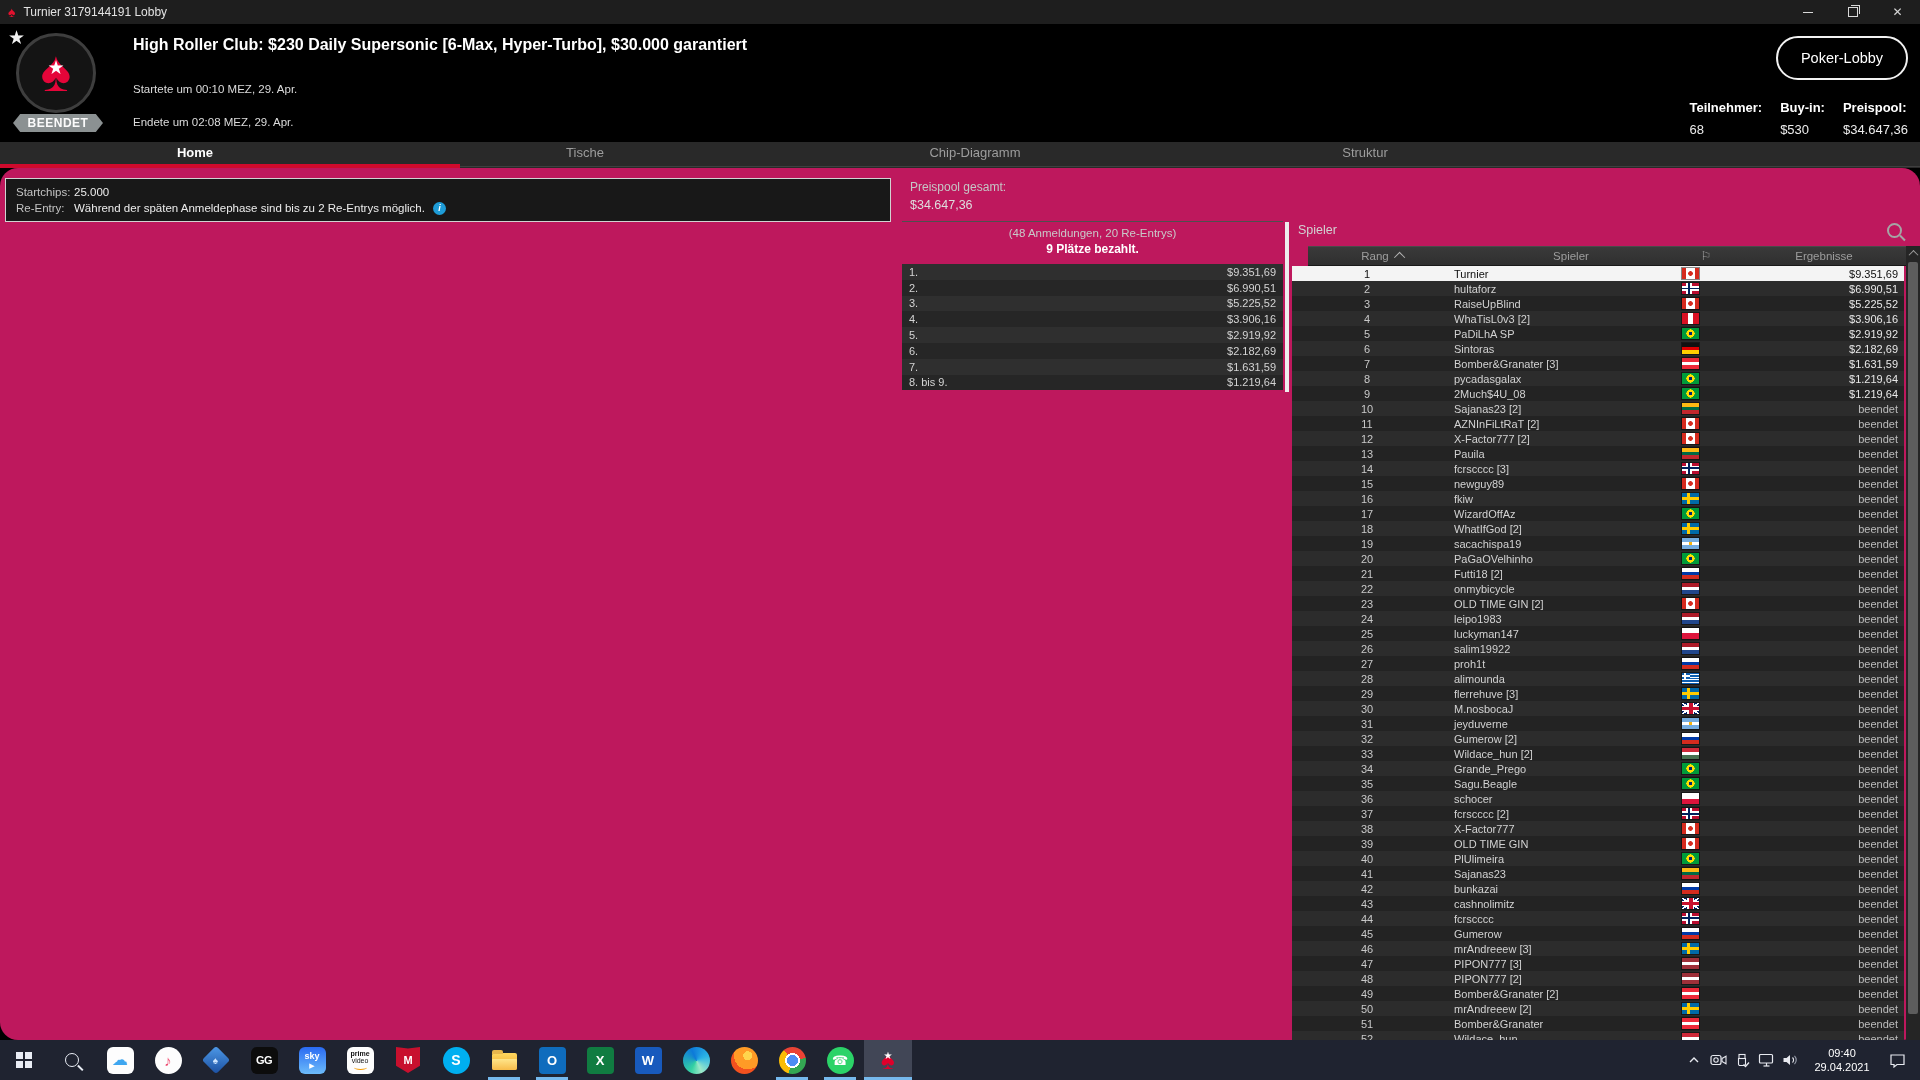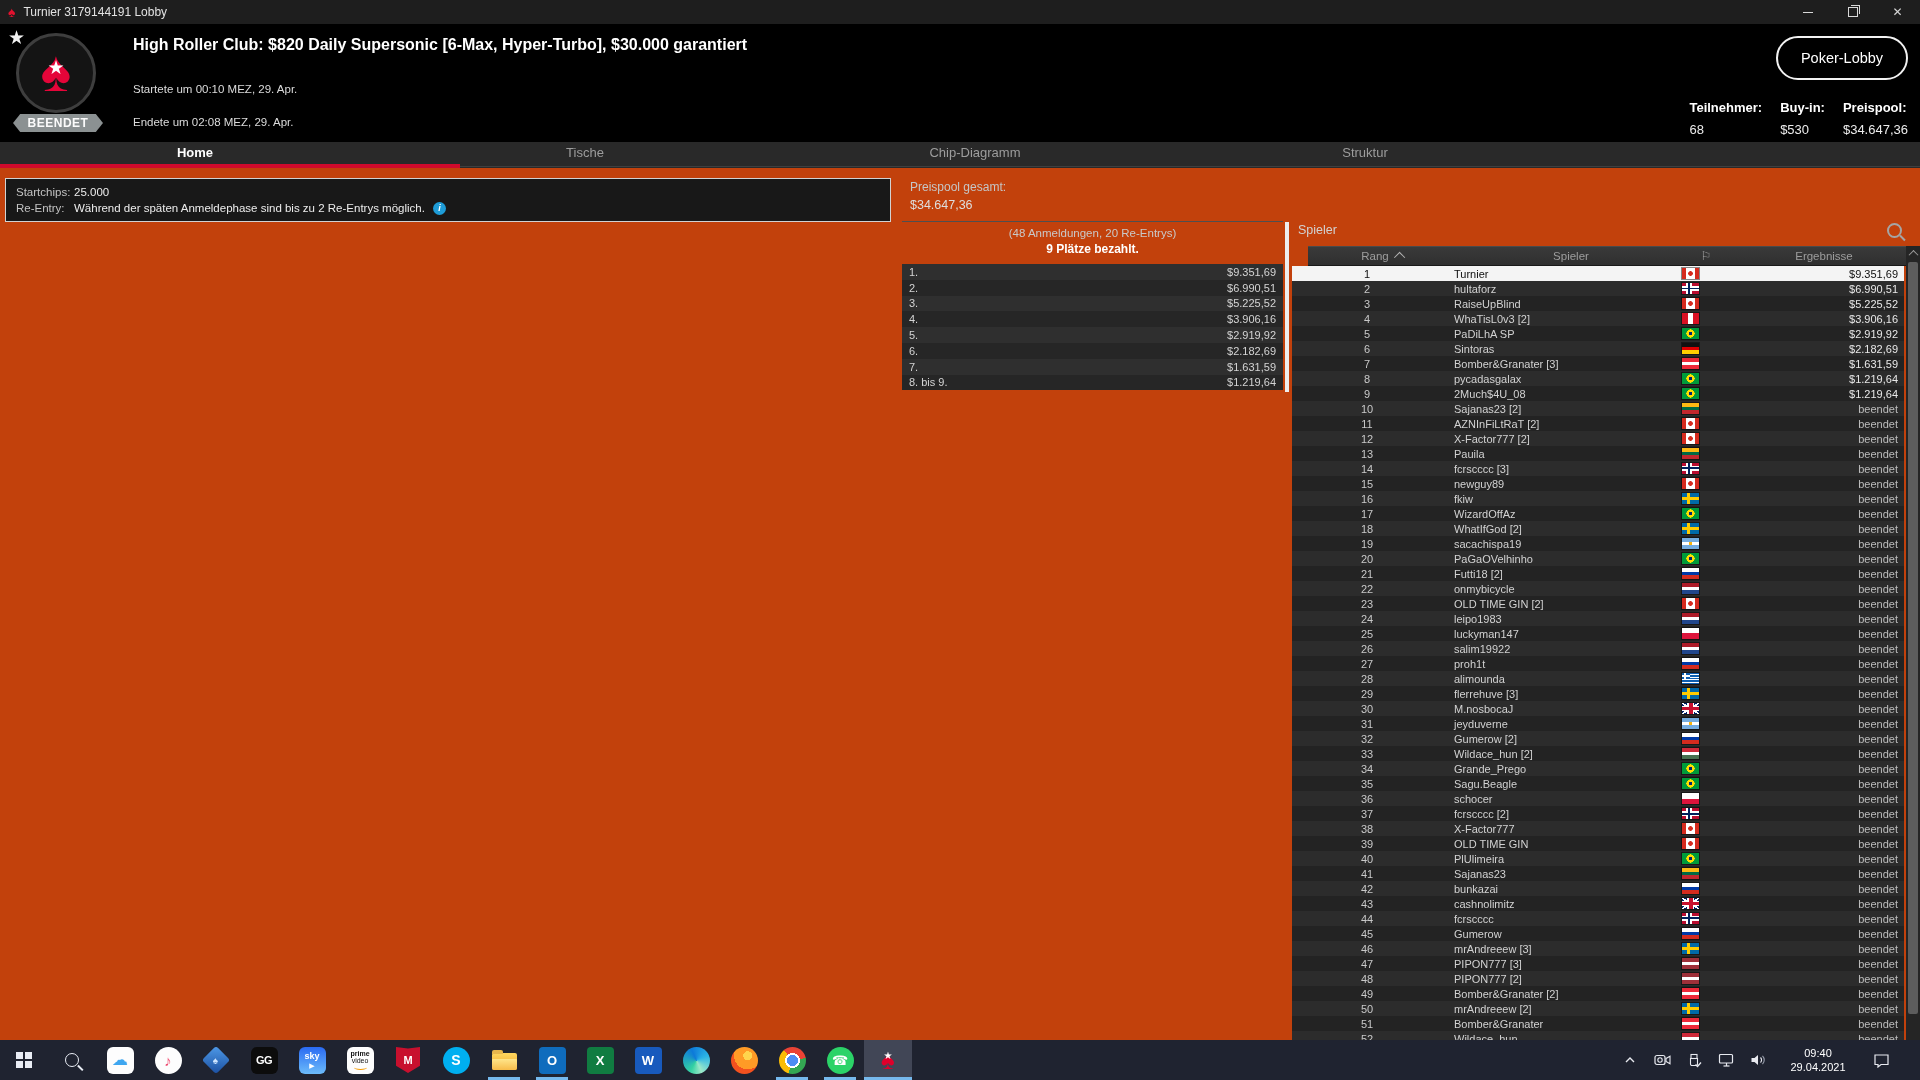--- a/index.html
+++ b/index.html
@@ -44,21 +44,21 @@
   .stat-value{font-size:13px;color:#ececec;margin-top:7px;}
 
   
   #tabbar{position:absolute;left:0;top:142px;width:1920px;height:26px;background:#292929;}
   #tabbar::before{content:'';position:absolute;left:0;top:24px;height:1px;width:100%;background:#3f3f3f;}
   .tab{position:absolute;top:0;height:22px;line-height:22px;text-align:center;font-size:13px;color:#9d9d9d;}
   .tab.active{color:#fff;font-weight:bold;}
   .tab-underline{position:absolute;top:22px;height:4px;background:#cf0a2c;}
 
   
-  #content{position:absolute;left:0;top:168px;width:1920px;height:872px;background:#c2410c;}
+  #content{position:absolute;left:0;top:168px;width:1920px;height:872px;background:#be185d;border-radius:18px;}
 
   
   #info-box{position:absolute;left:5px;top:10px;width:886px;height:44px;box-sizing:border-box;
       border:1px solid #d2d2d2;background:#181818;padding:5px 10px;font-size:11.5px;line-height:16px;}
   .ib-row{display:flex;align-items:center;}
   .ib-label{width:58px;color:#c3c3c3;flex:none;}
   .ib-value{color:#ececec;}
   .info-icon{display:inline-flex;width:13px;height:13px;border-radius:50%;background:#1e9cd7;color:#fff;
       font-size:9px;font-weight:bold;font-style:italic;align-items:center;justify-content:center;
       margin-left:8px;flex:none;}
@@ -205,21 +205,21 @@
   .i-firefox{background:radial-gradient(circle at 62% 32%,#ffd54d 0 18%,#ff9b26 18% 55%,#f4511e 55% 82%,#c33509 82%);}
   .i-chrome{background:
       radial-gradient(circle at 50% 50%,#4e8df5 0 5.5px,#fff 5.5px 7.5px,rgba(0,0,0,0) 7.6px),
       conic-gradient(from -40deg,#ea4335 0 33%,#34a853 33% 66%,#fbbc05 66%);}
   .i-whatsapp{background:#2bd368;}
   .i-whatsapp .g{color:#fff;font-size:13px;}
   .i-pokerstars{position:relative;width:28px;height:28px;display:flex;align-items:center;justify-content:center;}
   .i-pokerstars .sp{color:#e0002b;font-size:26px;line-height:1;}
   .i-pokerstars .st{position:absolute;top:4px;left:50%;transform:translateX(-50%);color:#fff;font-size:10px;}
 
-  #tray{margin-left:auto;display:flex;align-items:center;gap:12px;padding-right:26px;justify-content:center;}
+  #tray{margin-left:auto;display:flex;align-items:center;gap:4px;padding-right:10px;justify-content:center;}
   .tray-ic{display:flex;align-items:center;justify-content:center;width:20px;height:30px;}
   #clock{text-align:center;font-size:11px;line-height:14px;color:#fff;width:76px;}
 </style>
 </head>
 <body>
 
 <div id="titlebar">
   <span class="tb-spade">♠</span>
   <span class="tb-title">Turnier 3179144191 Lobby</span>
   <div class="tb-controls">
@@ -235,21 +235,21 @@
   </div>
 </div>
 
 <div id="header">
   <span class="fav-star">★</span>
   <div class="logo">
     <span class="logo-spade">♠</span>
     <span class="logo-star">★</span>
   </div>
   <div class="ribbon">BEENDET</div>
-  <div class="h-title">High Roller Club: $820 Daily Supersonic [6-Max, Hyper-Turbo], $30.000 garantiert</div>
+  <div class="h-title">High Roller Club: $230 Daily Supersonic [6-Max, Hyper-Turbo], $30.000 garantiert</div>
   <div class="h-start">Startete um 00:10 MEZ, 29. Apr.</div>
   <div class="h-end">Endete um 02:08 MEZ, 29. Apr.</div>
   <div class="lobby-btn">Poker-Lobby</div>
   <div id="stats">
       <div class="stat">
         <div class="stat-label">Teilnehmer:</div>
         <div class="stat-value">68</div>
       </div>
       <div class="stat">
         <div class="stat-label">Buy-in:</div>

